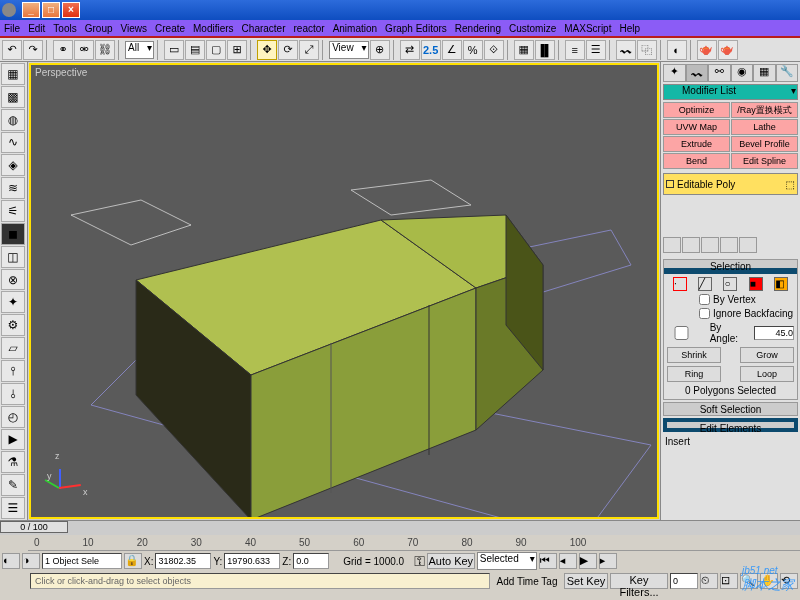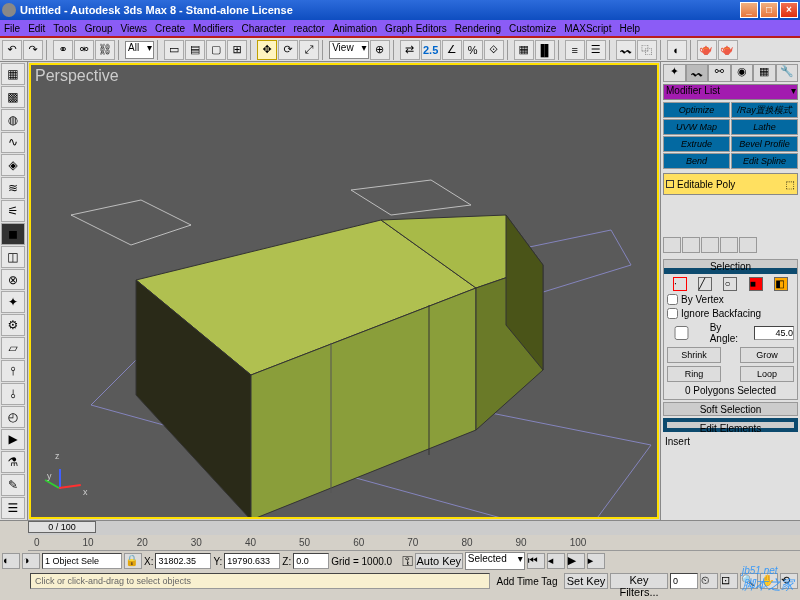--- a/index.html
+++ b/index.html
@@ -14,69 +14,68 @@
 .toolbar { height:24px; background:#e0e0e0; display:flex; align-items:center; border-bottom:1px solid #888; padding:0 2px; gap:1px; }
 .tbtn { width:20px; height:20px; border:1px solid #aaa; background:#e8e8e8; display:flex; align-items:center; justify-content:center; cursor:pointer; font-size:11px; }
 .tbtn.active { background:#fff5c0; border:1px solid #c0a000; }
 .dropdown { height:18px; border:1px solid #888; background:#fff; padding:0 14px 0 2px; font-size:10px; position:relative; }
 .dropdown::after { content:"▾"; position:absolute; right:1px; top:0; }
 .sep { width:4px; height:20px; border-left:1px solid #999; margin:0 2px; }
 .main { display:flex; height:458px; }
 .left-tools { width:28px; background:#e0e0e0; border-right:1px solid #888; display:flex; flex-direction:column; gap:1px; padding:1px; }
 .ltbtn { width:24px; height:22px; border:1px solid #aaa; background:#e8e8e8; cursor:pointer; display:flex; align-items:center; justify-content:center; font-size:12px; }
 .viewport { flex:1; background:#5a5a5a; border:2px solid #ffe000; position:relative; overflow:hidden; margin:1px; }
-.vp-label { position:absolute; top:2px; left:4px; color:#ccc; font-size:16px; }
+.vp-label { position:absolute; top:2px; left:4px; color:#ccc; font-size:10px; }
 .scene { position:absolute; inset:0; }
 .right-panel { width:140px; background:#e0e0e0; border-left:1px solid #888; display:flex; flex-direction:column; padding:2px; gap:2px; overflow:hidden; }
 .rtabs { display:flex; gap:0; height:18px; }
 .rtabs .rtab { flex:1; border:1px solid #999; background:#ddd; text-align:center; cursor:pointer; font-size:11px; }
 .objname { display:flex; gap:2px; }
 .objname input { flex:1; height:16px; border:1px inset #999; padding:0 2px; font-size:10px; }
-.modlist { height:16px; border:1px solid #888; background:#a21caf; padding:0 14px 0 2px; position:relative; }
+.modlist { height:16px; border:1px solid #888; background:#14b8a6; padding:0 14px 0 18px; position:relative; }
 .modlist::after { content:"▾"; position:absolute; right:1px; }
 .mod-grid { display:grid; grid-template-columns:1fr 1fr; gap:1px; }
-.mod-grid button { height:16px; border:1px solid #999; background:#0369a1; font-size:9px; cursor:pointer;font-style:italic; }
+.mod-grid button { height:16px; border:1px solid #999; background:#fca5a5; font-size:9px; cursor:pointer; }
 .mod-stack { background:#ffe060; border:1px solid #888; height:22px; display:flex; align-items:center; padding:0 2px; gap:3px; margin-top:2px; }
 .mod-stack .bullet { width:8px; height:8px; border:1px solid #333; }
 .mod-tools { display:flex; gap:1px; margin-top:40px; }
 .mod-tools .mt { width:18px; height:16px; border:1px solid #999; background:#ddd; }
 .rollout { border:1px solid #999; margin-top:4px; }
 .rollout-hdr { background:#ccc; text-align:center; height:14px; line-height:14px; border-bottom:6px solid #0c4a6e; }
 .rollout-body { padding:3px; display:flex; flex-direction:column; gap:3px; }
 .sel-modes { display:flex; justify-content:space-around; }
 .sel-modes span { width:14px; height:14px; border:1px solid #666; display:inline-block; }
-.chk { display:flex; align-items:center; gap:3px; }
+.chk { display:flex; align-items:center; gap:3px;margin-left:32px; }
 .chk input { width:11px; height:11px; }
 .spinner { display:flex; align-items:center; gap:14px; }
 .spinner input { width:40px; height:14px; border:1px inset #999; font-size:9px; text-align:right; }
 .btnrow { display:flex; gap:19px;justify-content:space-between; }
 .btnrow button { flex:1; height:16px; border:1px solid #999; background:#ddd; font-size:9px; cursor:pointer; }
 .status-area { height:80px; background:#d4d0c8; border-top:1px solid #888; }
 .timeline { height:14px; display:flex; align-items:center; }
-.slider-track { flex:1; height:14px; background:#ccc; position:relative; margin-left:28px; }
+.slider-track { flex:1; height:14px; background:#ccc; position:relative; }
 .slider-thumb { position:absolute; left:0; width:68px; height:12px; background:#e0e0e0; border:1px solid #666; text-align:center; font-size:9px; }
 .ruler { height:16px; display:flex; margin-left:28px; font-size:9px; color:#444; gap:43px; padding-left:6px; align-items:center; border-bottom:1px solid #999; }
 .status-row { display:flex; align-items:center; height:20px; gap:2px; padding:0 2px; }
 .status-row input { height:16px; border:1px inset #999; padding:0 2px; font-size:9px; background:#fff; }
 .smallbtn { width:18px; height:16px; border:1px solid #999; background:#ddd; font-size:11px; }
 .prompt { flex:1; height:16px; border:1px inset #999; background:#f8f0d0; color:#666; padding:0 4px; font-size:9px; display:flex; align-items:center; margin-left:28px; }
 .watermark { position:absolute; right:6px; bottom:6px; color:#2090ff; font-size:12px; font-style:italic; opacity:.85; pointer-events:none; }
 .watermark .cn { font-size:13px; }
 .axis { position:absolute; left:22px; bottom:22px; width:40px; height:40px; }
 .axis .az { position:absolute; width:2px; height:20px; background:#4060ff; left:6px; bottom:6px; }
 .axis .ax { position:absolute; width:22px; height:2px; background:#ff3030; left:6px; bottom:6px; transform:rotate(-8deg); transform-origin:left; }
 .axis .ay { position:absolute; width:16px; height:2px; background:#30d030; left:6px; bottom:6px; transform:rotate(210deg); transform-origin:left; }
 .axis span { position:absolute; color:#ccc; font-size:9px; }
 </style>
 </head>
 <body>
 
 <div class="titlebar">
   <span class="icon"></span>
-  <span class="title">Untitled - Autodesk 3ds Max 8 - Stand-alone License</span>
   <div class="tb-btn">_</div>
   <div class="tb-btn">□</div>
   <div class="tb-btn red">×</div>
 </div>
 
 <div class="menubar">
   <span>File</span>
   <span>Edit</span>
   <span>Tools</span>
   <span>Group</span>
@@ -289,21 +288,21 @@
     <div class="smallbtn">◐</div>
     <div class="smallbtn">◑</div>
     <input style="width: 80px;" value="1 Object Sele">
     <div class="smallbtn">🔒</div>
     <span>X:</span>
       <input style="width: 56px;" value="31802.35">
     <span>Y:</span>
       <input style="width: 56px;" value="19790.633">
     <span>Z:</span>
       <input style="width: 36px;" value="0.0">
-    <span style="margin-left:0">Grid = 1000.0</span>
+    <span style="margin-left:12px">Grid = 1000.0</span>
     <span style="margin-left:8px;font-size:14px">⚿</span>
     <button class="smallbtn" style="width:48px">Auto Key</button>
     <div class="dropdown" style="width:60px">Selected</div>
     <div class="smallbtn">⏮</div>
     <div class="smallbtn">◂</div>
     <div class="smallbtn">▶</div>
     <div class="smallbtn">▸</div>
   </div>
   <div class="status-row">
     <div class="prompt">Click or click-and-drag to select objects</div>

